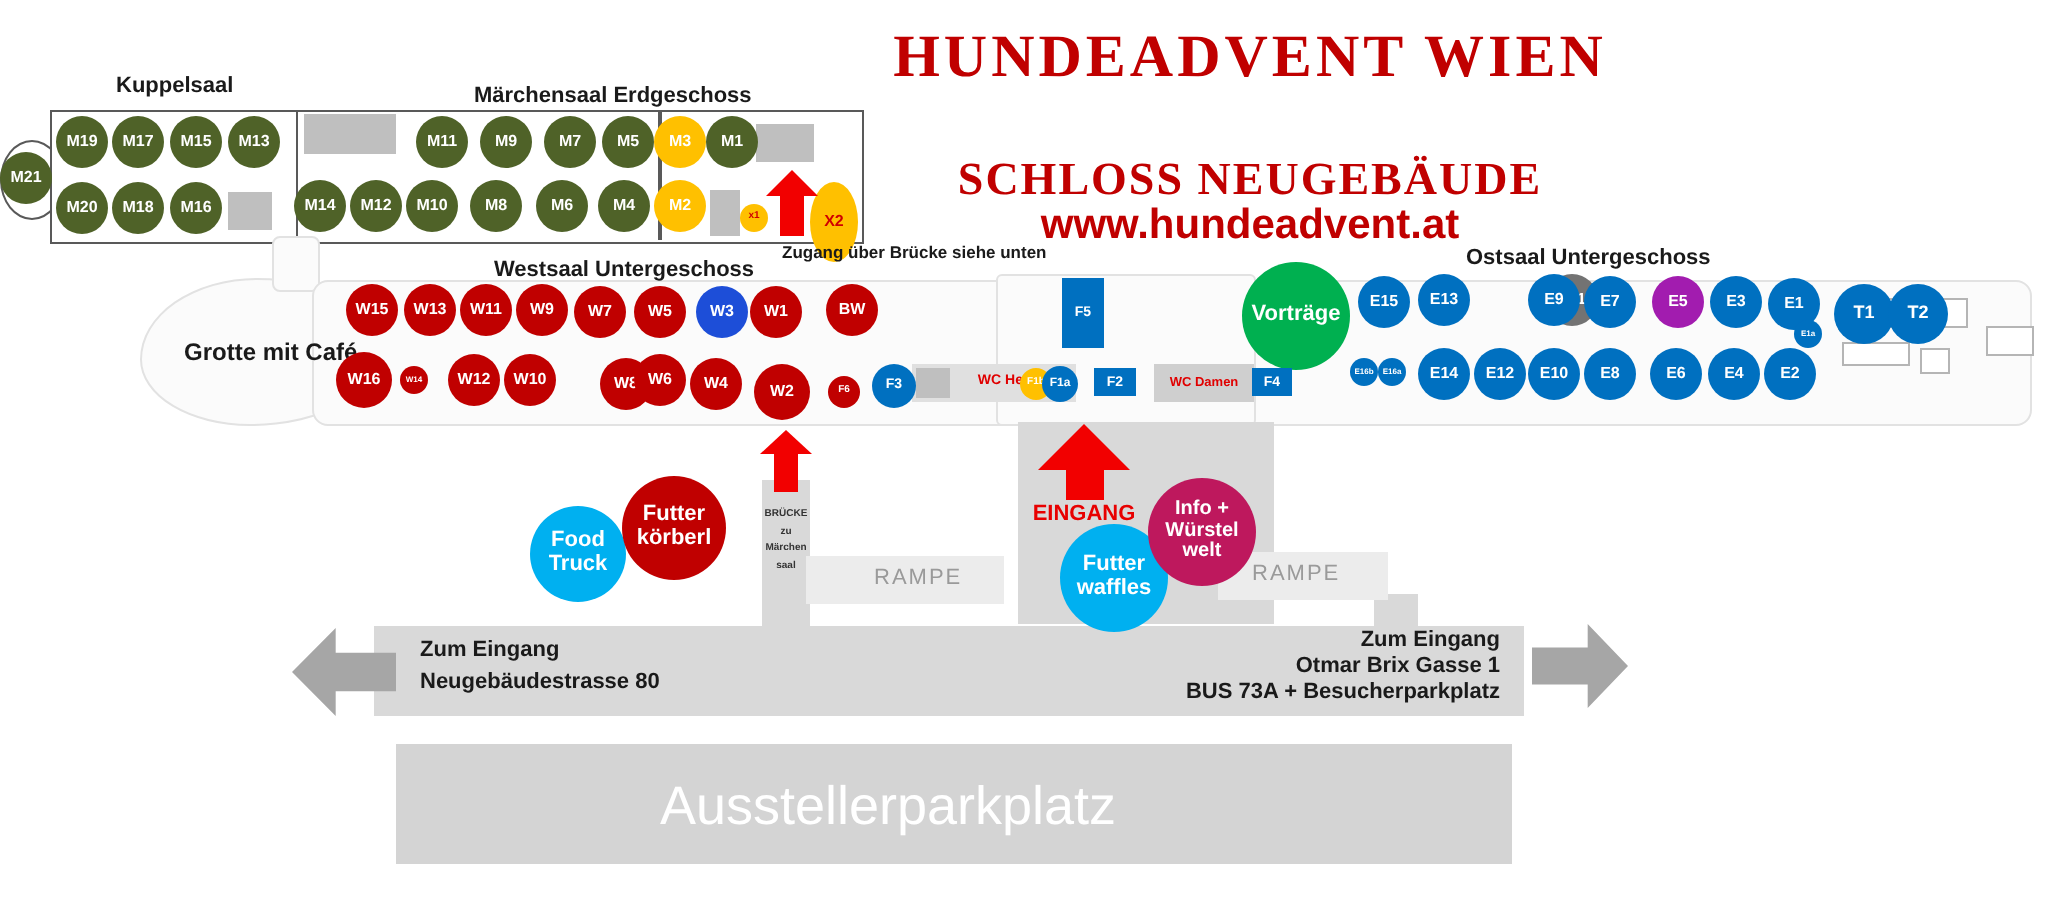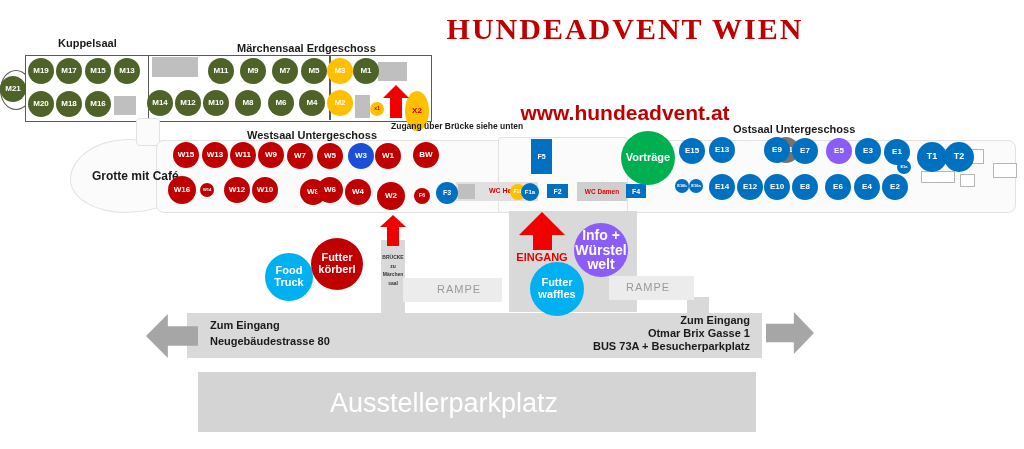--- a/index.html
+++ b/index.html
@@ -34,20 +34,21 @@
   .ashaft{position:absolute;}
   .red{background:#F20000;}
   .garrow{position:absolute;background:#a6a6a6;}
 </style>
 </head>
 <body>
 
 <div class="plan">
 
   <div class="hdr hdr1">HUNDEADVENT WIEN</div>
+  <div class="hdr hdr3">SCHLOSS NEUGEBÄUDE</div>
   <div class="hdr hdr4">www.hundeadvent.at</div>
 
   <div class="abs" style="left:0;top:70px;width:30px;height:38px;border:1.5px solid #595959;border-radius:50%;background:#fff;"></div>
   <div class="room" style="left:25px;top:55px;width:123px;height:65px;"></div>
   <div class="room" style="left:148px;top:55px;width:282px;height:65px;"></div>
   <div class="abs" style="left:329px;top:56px;width:1.5px;height:64px;background:#595959;"></div>
 
   <div class="soft" style="left:70px;top:139px;width:120px;height:72px;border-radius:48% 52% 55% 45% / 55% 48% 52% 45%;"></div>
   <div class="soft" style="left:136px;top:118px;width:22px;height:26px;border-radius:4px;"></div>
   <div class="soft" style="left:156px;top:140px;width:858px;height:71px;border-radius:8px;"></div>
@@ -124,42 +125,42 @@
       <div class="circle" style="left: 414px; top: 188px; width: 16px; height: 16px; background: rgb(192, 0, 0); font-size: 5px;">F6</div>
       <div class="circle" style="left: 436px; top: 182px; width: 22px; height: 22px; background: rgb(0, 112, 192); font-size: 7px;">F3</div>
       <div class="circle" style="left: 510px; top: 184px; width: 16px; height: 16px; background: rgb(255, 192, 0); font-size: 5px;">F1b</div>
       <div class="circle" style="left: 521px; top: 183px; width: 18px; height: 18px; background: rgb(0, 112, 192); font-size: 6px;">F1a</div>
       <div class="circle" style="left: 621px; top: 131px; width: 54px; height: 54px; background: rgb(0, 176, 80); font-size: 11px;">Vorträge</div>
       <div class="circle" style="left: 679px; top: 138px; width: 26px; height: 26px; background: rgb(0, 112, 192); font-size: 8px;">E15</div>
       <div class="circle" style="left: 709px; top: 137px; width: 26px; height: 26px; background: rgb(0, 112, 192); font-size: 8px;">E13</div>
       <div class="circle" style="left: 773px; top: 137px; width: 26px; height: 26px; background: #737373; font-size: 8px;">E11</div>
       <div class="circle" style="left: 764px; top: 137px; width: 26px; height: 26px; background: rgb(0, 112, 192); font-size: 8px;">E9</div>
       <div class="circle" style="left: 792px; top: 138px; width: 26px; height: 26px; background: rgb(0, 112, 192); font-size: 8px;">E7</div>
-      <div class="circle" style="left: 826px; top: 138px; width: 26px; height: 26px; background: #8b5cf6; font-size: 8px; text-align: right;">E5</div>
+      <div class="circle" style="left: 826px; top: 138px; width: 26px; height: 26px; background: #a21caf; font-size: 8px; text-align: right;">E5</div>
       <div class="circle" style="left: 855px; top: 138px; width: 26px; height: 26px; background: rgb(0, 112, 192); font-size: 8px;">E3</div>
       <div class="circle" style="left: 884px; top: 139px; width: 26px; height: 26px; background: rgb(0, 112, 192); font-size: 8px;">E1</div>
       <div class="circle" style="left: 897px; top: 160px; width: 14px; height: 14px; background: rgb(0, 112, 192); font-size: 4px;">E1a</div>
       <div class="circle" style="left: 917px; top: 142px; width: 30px; height: 30px; background: rgb(0, 112, 192); font-size: 9px;">T1</div>
       <div class="circle" style="left: 944px; top: 142px; width: 30px; height: 30px; background: rgb(0, 112, 192); font-size: 9px;">T2</div>
       <div class="circle" style="left: 675px; top: 179px; width: 14px; height: 14px; background: rgb(0, 112, 192); font-size: 4px;">E16b</div>
       <div class="circle" style="left: 689px; top: 179px; width: 14px; height: 14px; background: rgb(0, 112, 192); font-size: 4px;">E16a</div>
       <div class="circle" style="left: 709px; top: 174px; width: 26px; height: 26px; background: rgb(0, 112, 192); font-size: 8px;">E14</div>
       <div class="circle" style="left: 737px; top: 174px; width: 26px; height: 26px; background: rgb(0, 112, 192); font-size: 8px;">E12</div>
       <div class="circle" style="left: 764px; top: 174px; width: 26px; height: 26px; background: rgb(0, 112, 192); font-size: 8px;">E10</div>
       <div class="circle" style="left: 792px; top: 174px; width: 26px; height: 26px; background: rgb(0, 112, 192); font-size: 8px;">E8</div>
       <div class="circle" style="left: 825px; top: 174px; width: 26px; height: 26px; background: rgb(0, 112, 192); font-size: 8px;">E6</div>
       <div class="circle" style="left: 854px; top: 174px; width: 26px; height: 26px; background: rgb(0, 112, 192); font-size: 8px;">E4</div>
       <div class="circle" style="left: 882px; top: 174px; width: 26px; height: 26px; background: rgb(0, 112, 192); font-size: 8px;">E2</div>
       <div class="circle" style="left: 265px; top: 253px; width: 48px; height: 48px; background: rgb(0, 176, 240); font-size: 11px;">Food
 Truck</div>
       <div class="circle" style="left: 311px; top: 238px; width: 52px; height: 52px; background: rgb(192, 0, 0); font-size: 11px;">Futter
 körberl</div>
       <div class="circle" style="left: 530px; top: 262px; width: 54px; height: 54px; background: rgb(0, 176, 240); font-size: 11px;">Futter
 waffles</div>
-      <div class="circle" style="left: 574px; top: 223px; width: 54px; height: 54px; background: #8b5cf6; font-size: 14px;">Info +
+      <div class="circle" style="left: 574px; top: 239px; width: 54px; height: 54px; background: #be185d; font-size: 10px;">Info +
 Würstel
 welt</div>
     </div>
   <div id="rects-layer">
       <div class="rbooth" style="left: 531px; top: 139px; width: 21px; height: 35px; background: rgb(0, 112, 192); font-size: 7px;">F5</div>
       <div class="rbooth" style="left: 547px; top: 184px; width: 21px; height: 14px; background: rgb(0, 112, 192); font-size: 7px;">F2</div>
       <div class="rbooth" style="left: 626px; top: 184px; width: 20px; height: 14px; background: rgb(0, 112, 192); font-size: 7px;">F4</div>
     </div>
 
   <div class="abs" style="left:383px;top:85px;width:26px;height:33px;z-index:7;">

